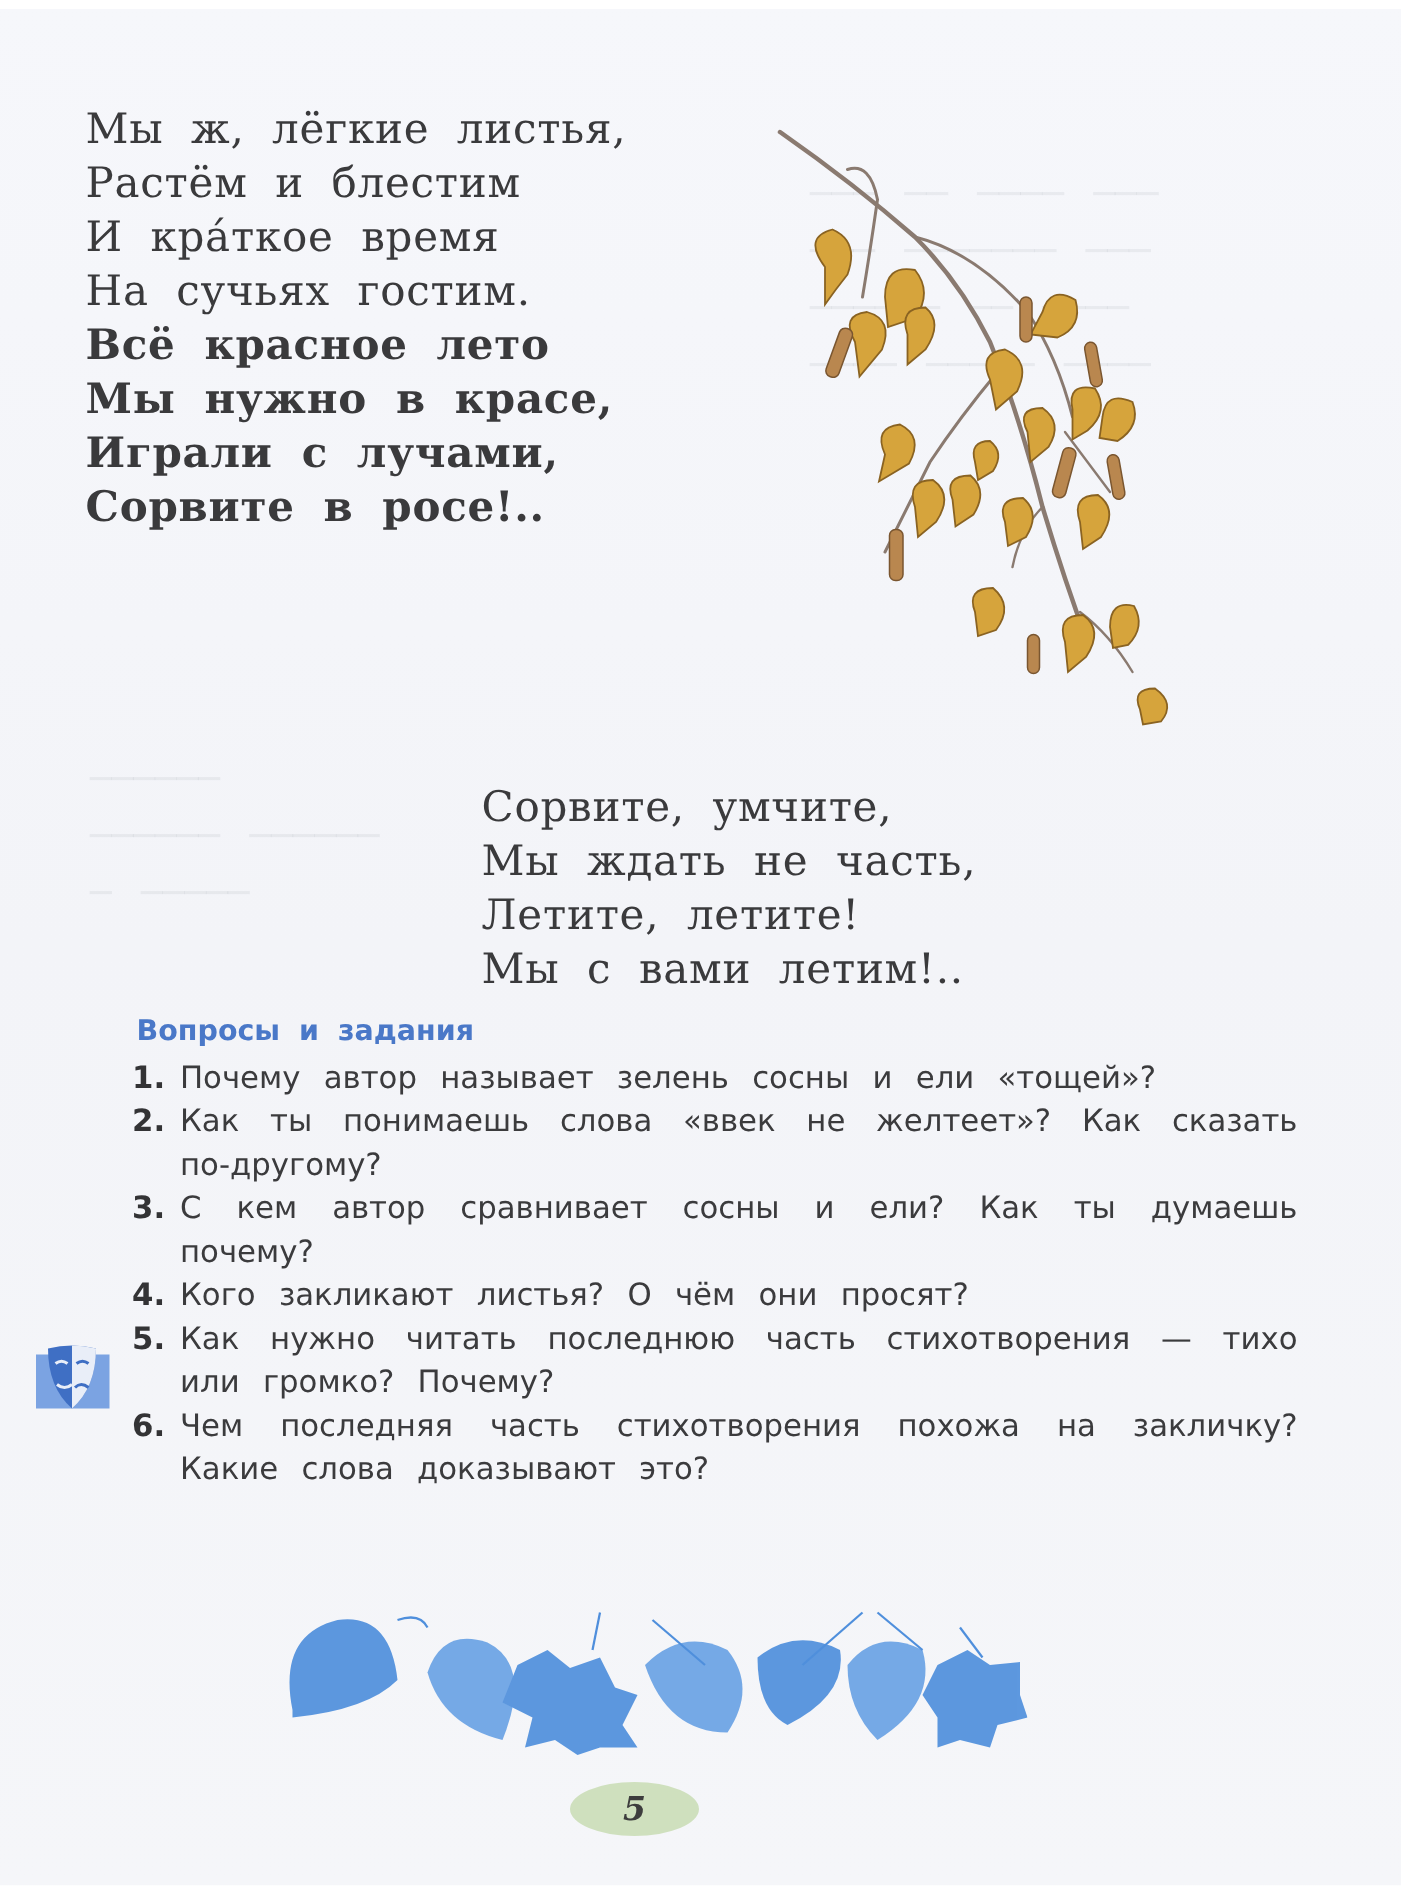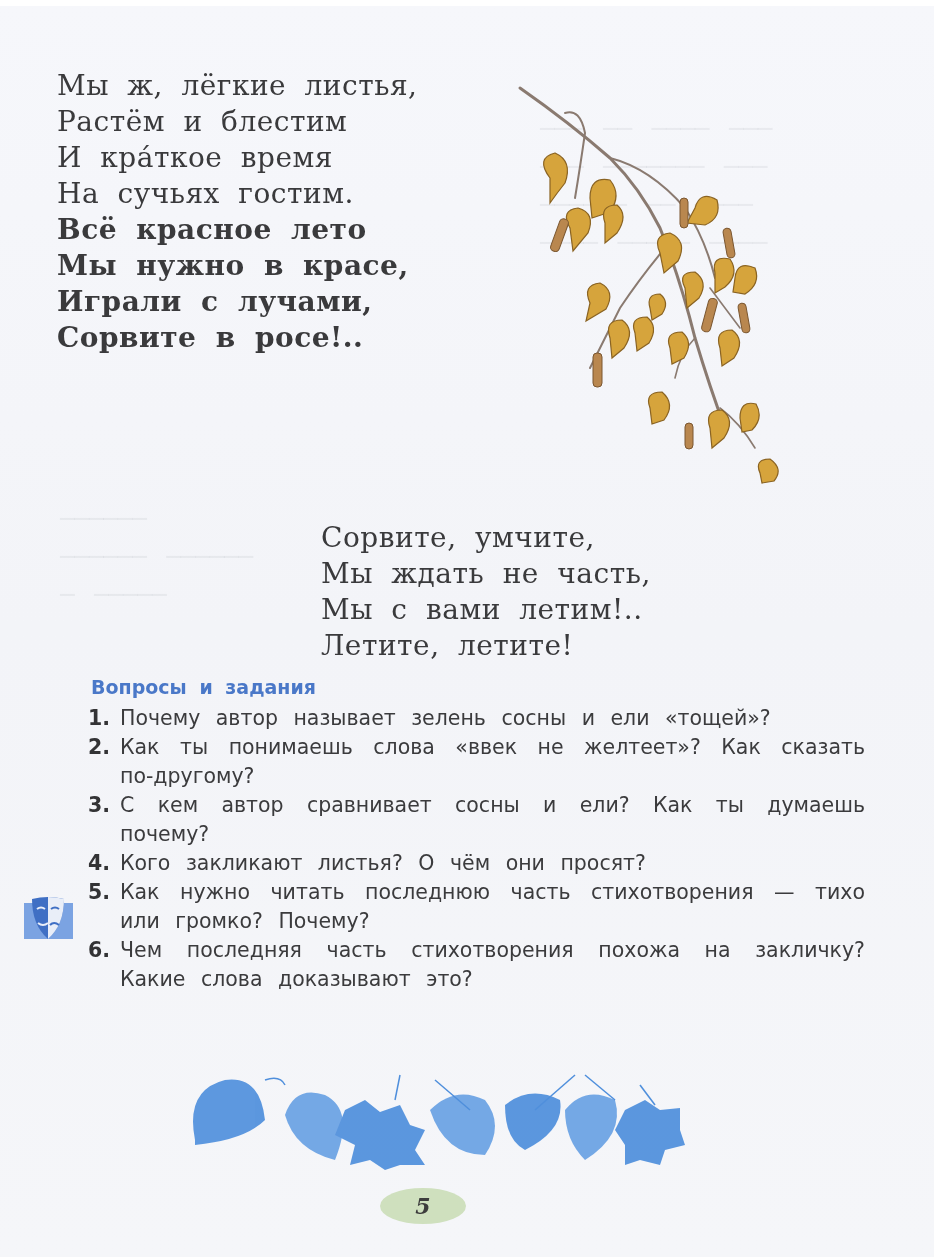--- a/index.html
+++ b/index.html
@@ -104,22 +104,22 @@
       <span class="line">Всё красное лето</span>
       <span class="line">Мы нужно в красе,</span>
       <span class="line">Играли с лучами,</span>
       <span class="line">Сорвите в росе!..</span>
     </div>
   </div>
   <div class="poem" id="stanza-4">
     <div class="stanza">
       <span class="line">Сорвите, умчите,</span>
       <span class="line">Мы ждать не часть,</span>
+      <span class="line">Летите, летите!</span>
       <span class="line">Мы с вами летим!..</span>
-      <span class="line">Летите, летите!</span>
     </div>
   </div>
 
   <div class="branch">
     <svg width="290" height="420" viewBox="0 0 290 420">
       <g fill="none" stroke="#8a7a70" stroke-width="3" stroke-linecap="round">
         <path d="M10 10 Q60 45 100 80 Q130 110 150 150 Q170 200 185 260 Q200 310 215 350"></path>
         <path d="M55 35 Q70 30 75 55 Q70 90 65 120" stroke-width="2"></path>
         <path d="M100 80 Q140 90 175 130 Q195 160 205 200" stroke-width="2"></path>
         <path d="M155 170 Q130 200 110 230 Q95 260 80 290" stroke-width="2"></path>

